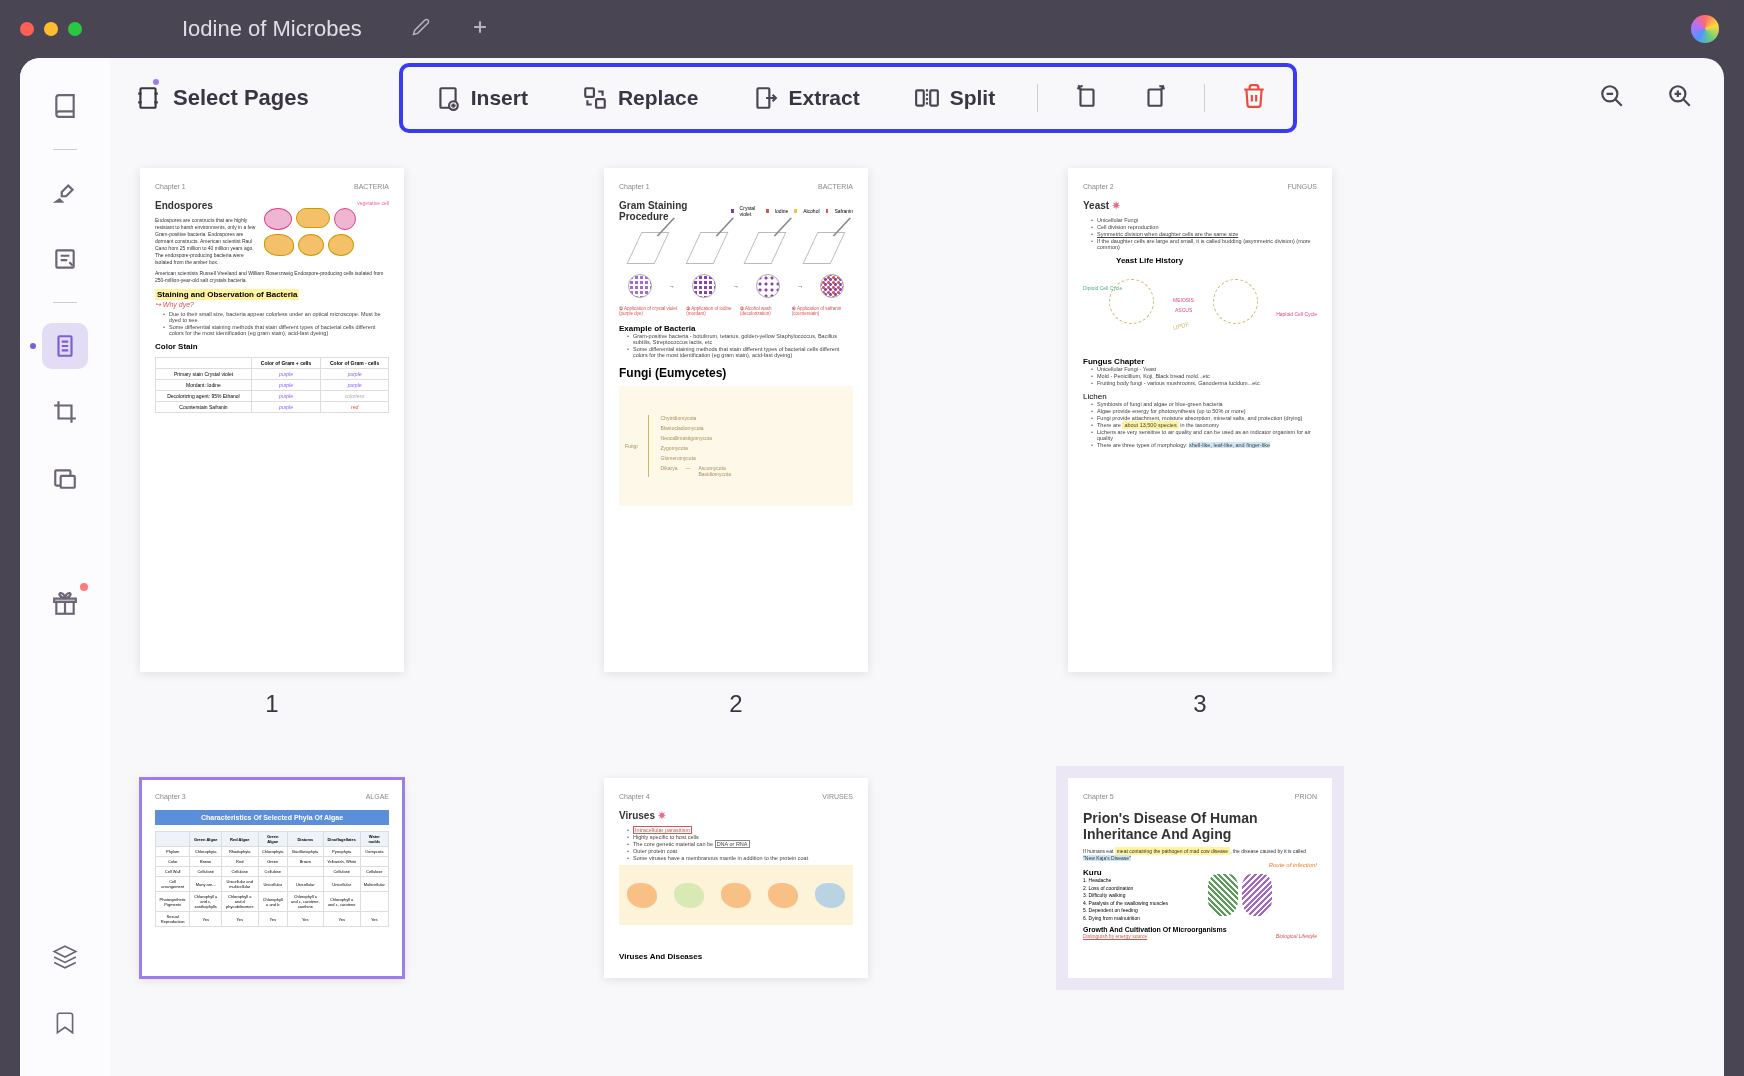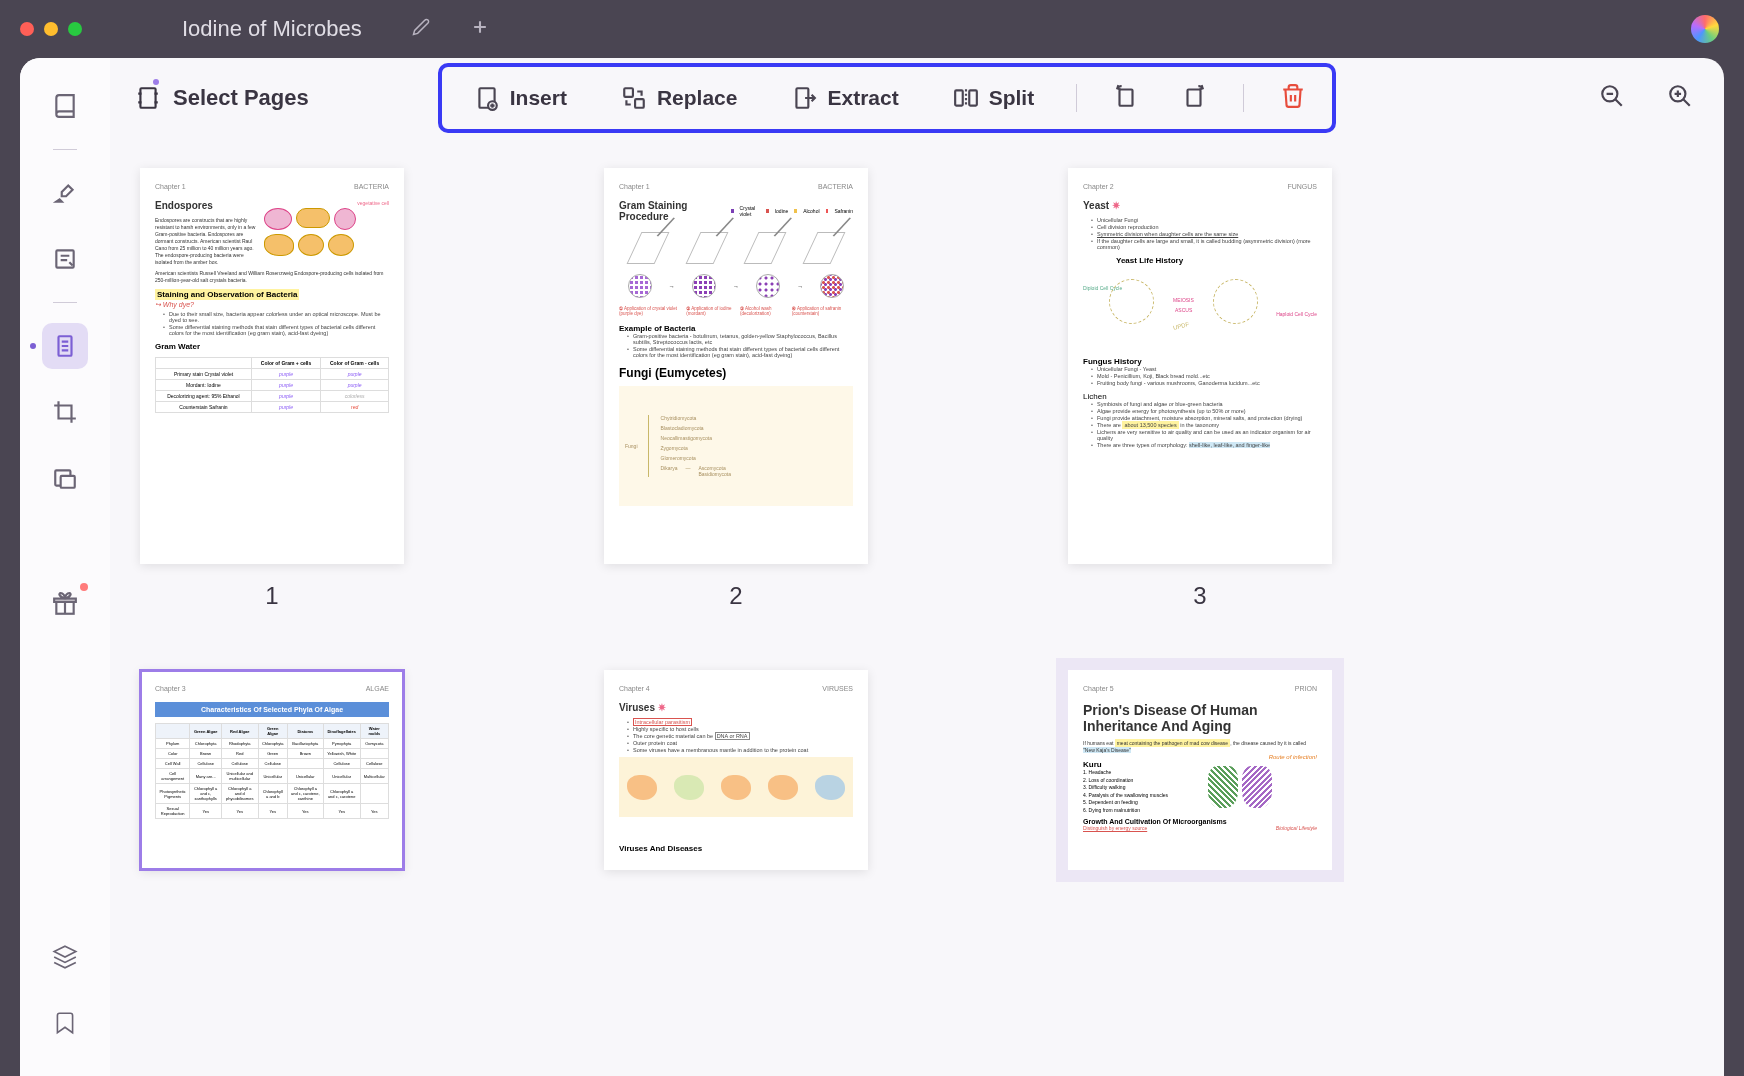--- a/index.html
+++ b/index.html
@@ -150,21 +150,21 @@
       color: #3a3542;
       cursor: pointer;
       position: relative;
     }
     .highlighted-toolbar {
       display: flex;
       align-items: center;
       border: 4px solid #3a3af5;
       border-radius: 10px;
       padding: 8px 20px;
-      margin-left: 109px;
+      margin-left: 70px;
       gap: 30px;
       height: 70px;
     }
     .tool-btn {
       display: flex;
       align-items: center;
       gap: 10px;
       font-size: 21px;
       font-weight: 600;
       color: #3a3542;
@@ -201,21 +201,21 @@
       justify-content: flex-start;
     }
     .page-container {
       display: flex;
       flex-direction: column;
       align-items: center;
       gap: 18px;
     }
     .page-thumb {
       width: 264px;
-      height: 396px;
+      height: 504px;
       background: white;
       box-shadow: 0 2px 10px rgba(0,0,0,0.1);
       padding: 15px;
       font-size: 6px;
       overflow: hidden;
       position: relative;
       cursor: pointer;
     }
     .page-thumb.selected {
       outline: 3px solid #9d7de8;
@@ -543,21 +543,21 @@
                 </div>
               </div>
             </div>
             <div class="page-body" style="margin-top:4px;">American scientists Russell Vreeland and William Rosenzweig Endospore-producing cells isolated from 250-million-year-old salt crystals bacteria.</div>
             <div style="margin-top:6px;font-size:8px;font-weight:bold;"><span class="highlight-yellow">Staining and Observation of Bacteria</span></div>
             <div style="color:#d9534f;font-size:7px;font-style:italic;margin:2px 0;">↪ <span>Why dye?</span></div>
             <ul class="bullet-list">
               <li>Due to their small size, bacteria appear colorless under an optical microscope. Must be dyed to see.</li>
               <li>Some differential staining methods that stain different types of bacterial cells different colors for the most identification (eg gram stain), acid-fast dyeing)</li>
             </ul>
-            <div style="font-size:8px;font-weight:bold;margin-top:6px;">Gram Water</div>
+            <div style="font-size:8px;font-weight:bold;margin-top:6px;">Color Stain</div>
             <table class="mini-table">
               <tbody>
                   <tr>
                     <th></th>
                     <th>Color of Gram + cells</th>
                     <th>Color of Gram - cells</th>
                   </tr>
               <tr>
                     <td>Primary stain Crystal violet</td>
                     <td class="purple-text">purple</td>
@@ -678,21 +678,21 @@
             <div style="font-size:8px;font-weight:bold;margin-top:6px;margin-left:33px;">Yeast Life History</div>
             <div class="diagram-area">
               <div style="position:absolute;left:0;top:14px;font-size:5px;color:#5a8;">Diploid Cell Cycle</div>
               <div class="circle-diag" style="left:26px;top:8px;"></div>
               <div style="position:absolute;left:90px;top:26px;font-size:5px;color:#d48;">MEIOSIS</div>
               <div style="position:absolute;left:92px;top:36px;font-size:5px;color:#d48;">ASCUS</div>
               <div class="circle-diag" style="left:130px;top:8px;"></div>
               <div style="position:absolute;right:0;top:40px;font-size:5px;color:#d48;">Haploid Cell Cycle</div>
               <div style="position:absolute;left:90px;top:52px;font-size:6px;color:#c9b86a;transform:rotate(-15deg);">UPDF</div>
             </div>
-            <div style="font-size:8px;font-weight:bold;">Fungus History</div>
+            <div style="font-size:8px;font-weight:bold;">Fungus Chapter</div>
             <ul class="bullet-list">
               <li>Unicellular Fungi - Yeast</li>
               <li>Mold - Penicillium, Koji, Black bread mold...etc</li>
               <li>Fruiting body fungi - various mushrooms, Ganoderma lucidum...etc</li>
             </ul>
             <div style="font-size:8px;font-weight:normal;margin-top:6px;">Lichen</div>
             <ul class="bullet-list">
               <li>Symbiosis of fungi and algae or blue-green bacteria</li>
               <li>Algae provide energy for photosynthesis (up to 50% or more)</li>
               <li>Fungi provide attachment, moisture absorption, mineral salts, and protection (drying)</li>

